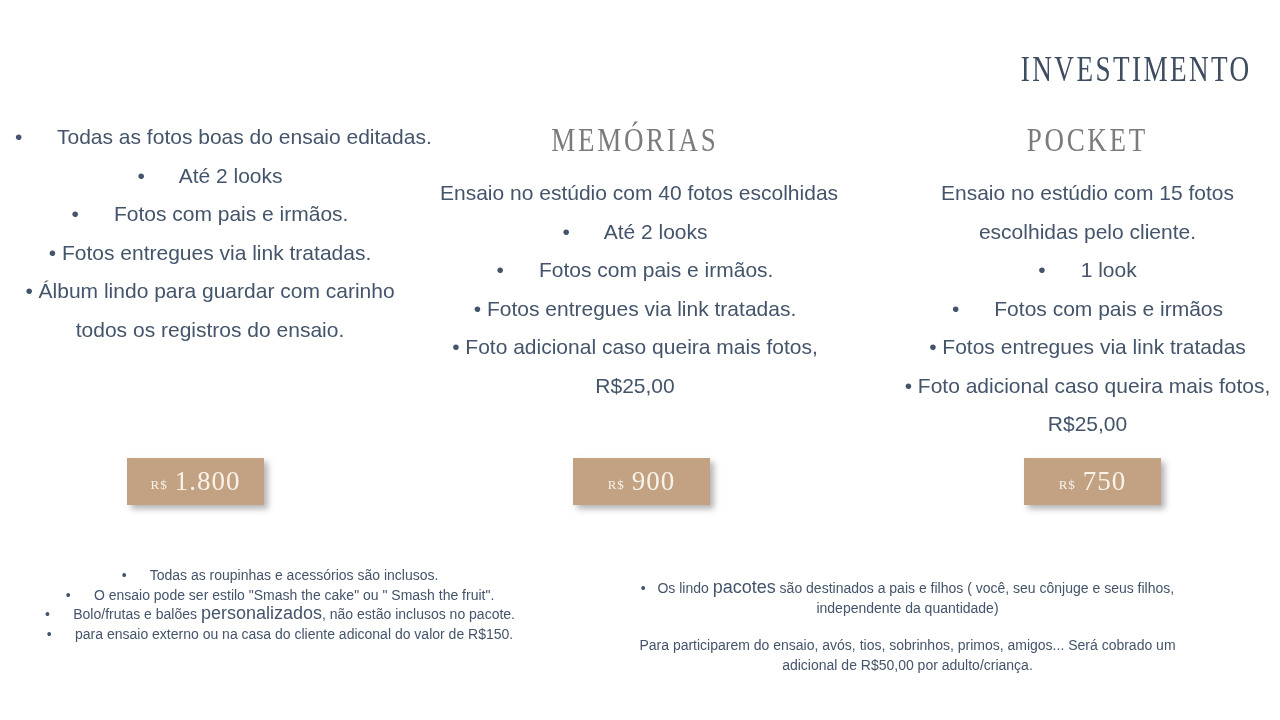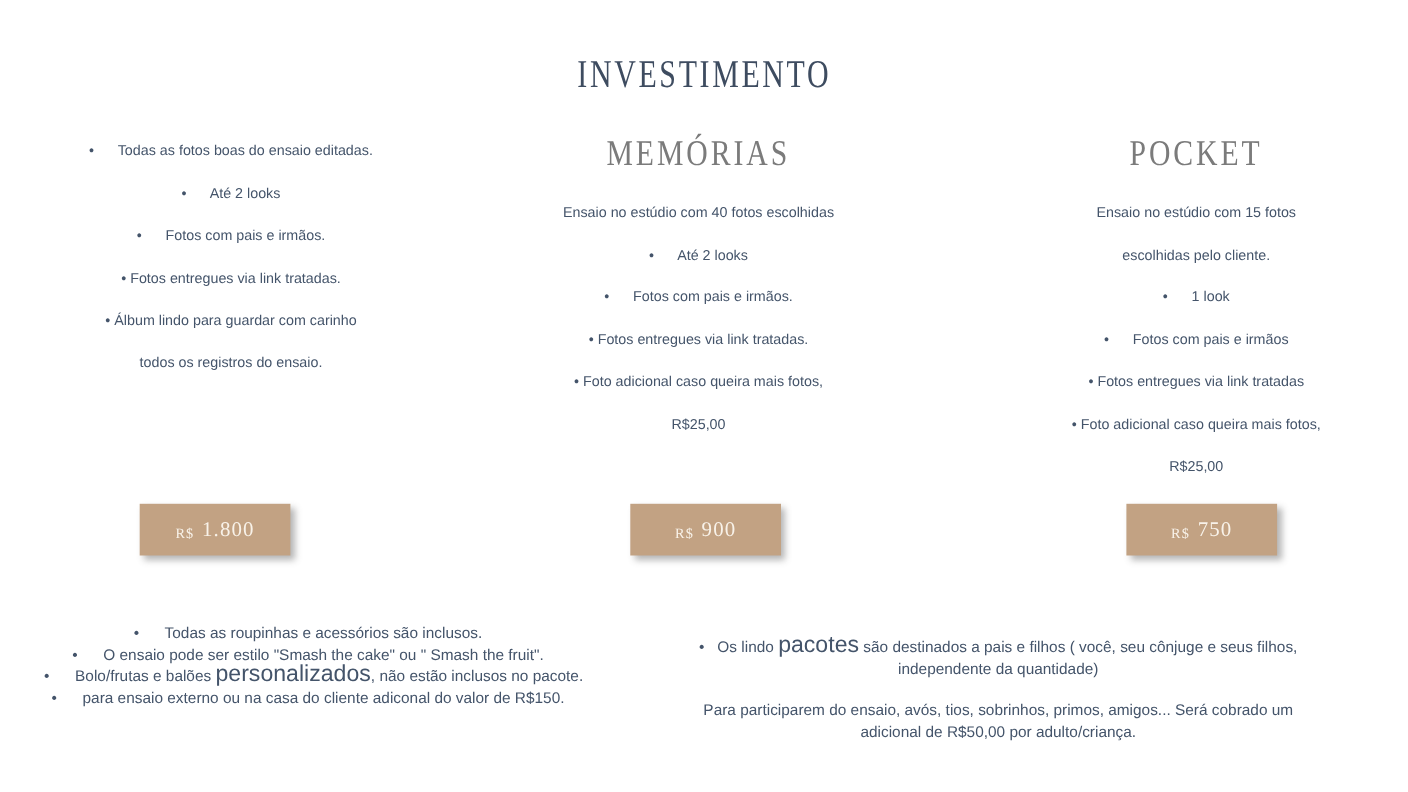--- a/index.html
+++ b/index.html
@@ -1,43 +1,43 @@
 <!DOCTYPE html>
 <html><head>
 <meta charset="utf-8">
 <style>
   html,body{margin:0;padding:0;background:#ffffff;}
   .slide{position:relative;width:1280px;height:720px;background:#ffffff;overflow:hidden;
          font-family:"Liberation Sans",sans-serif;}
-  .title-wrap{position:absolute;top:50px;left:0;width:100%;text-align:center;}
+  .title-wrap{position:absolute;top:50px;left:0;width:100%;text-align:right;}
   .title{display:inline-block;font-family:"Liberation Serif",serif;font-size:34px;
          letter-spacing:3px;color:#3e4c60;transform:scale(0.8,1.05);transform-origin:center;}
   .plan{position:absolute;top:118px;text-align:center;}
   .plan-amor{left:15px;width:390px;}
   .plan-memorias{left:440px;width:390px;}
   .plan-pocket{left:890px;width:395px;}
   .plan-name-wrap{line-height:44px;height:56px;}
   .plan-name{display:inline-block;font-family:"Liberation Serif",serif;font-size:30px;
          letter-spacing:3px;color:#7b7b7b;transform:scale(0.9,1.1);transform-origin:center;}
-  .plan-line{font-size:13px;line-height:38.5px;color:#44546a;white-space:pre;}
+  .plan-line{font-size:21px;line-height:38.5px;color:#44546a;white-space:pre;}
   .price-button{position:absolute;top:340px;width:137px;height:47px;background:#c2a283;
          box-shadow:4px 4px 6px rgba(90,90,90,0.45);display:flex;align-items:center;
          justify-content:center;gap:7px;cursor:pointer;border:none;}
   .price-currency{font-family:"Liberation Serif",serif;font-size:13px;letter-spacing:1px;
          color:#f8f2e9;margin-top:6px;}
-  .price-amount{font-family:"Liberation Serif",serif;font-size:19px;font-weight:400;
+  .price-amount{font-family:"Liberation Serif",serif;font-size:27px;font-weight:400;
          color:#f8f2e9;letter-spacing:1px;}
   .btn-amor{left:112px;}
   .btn-memorias{left:133px;}
   .btn-pocket{left:134px;}
   .notes{position:absolute;color:#44546a;text-align:center;font-size:14px;line-height:18.5px;}
   .notes-left{left:40px;top:565px;width:480px;}
   .notes-right{left:620px;top:578px;width:575px;}
   .note-line{white-space:pre;}
-  .note-large{font-size:21px;}
+  .note-large{font-size:18px;}
   .nr-gap{margin-top:18px;}
 </style>
 </head>
 <body>
 
 <div class="slide">
 
   <div class="title-wrap">
     <span class="title">INVESTIMENTO</span>
   </div>

